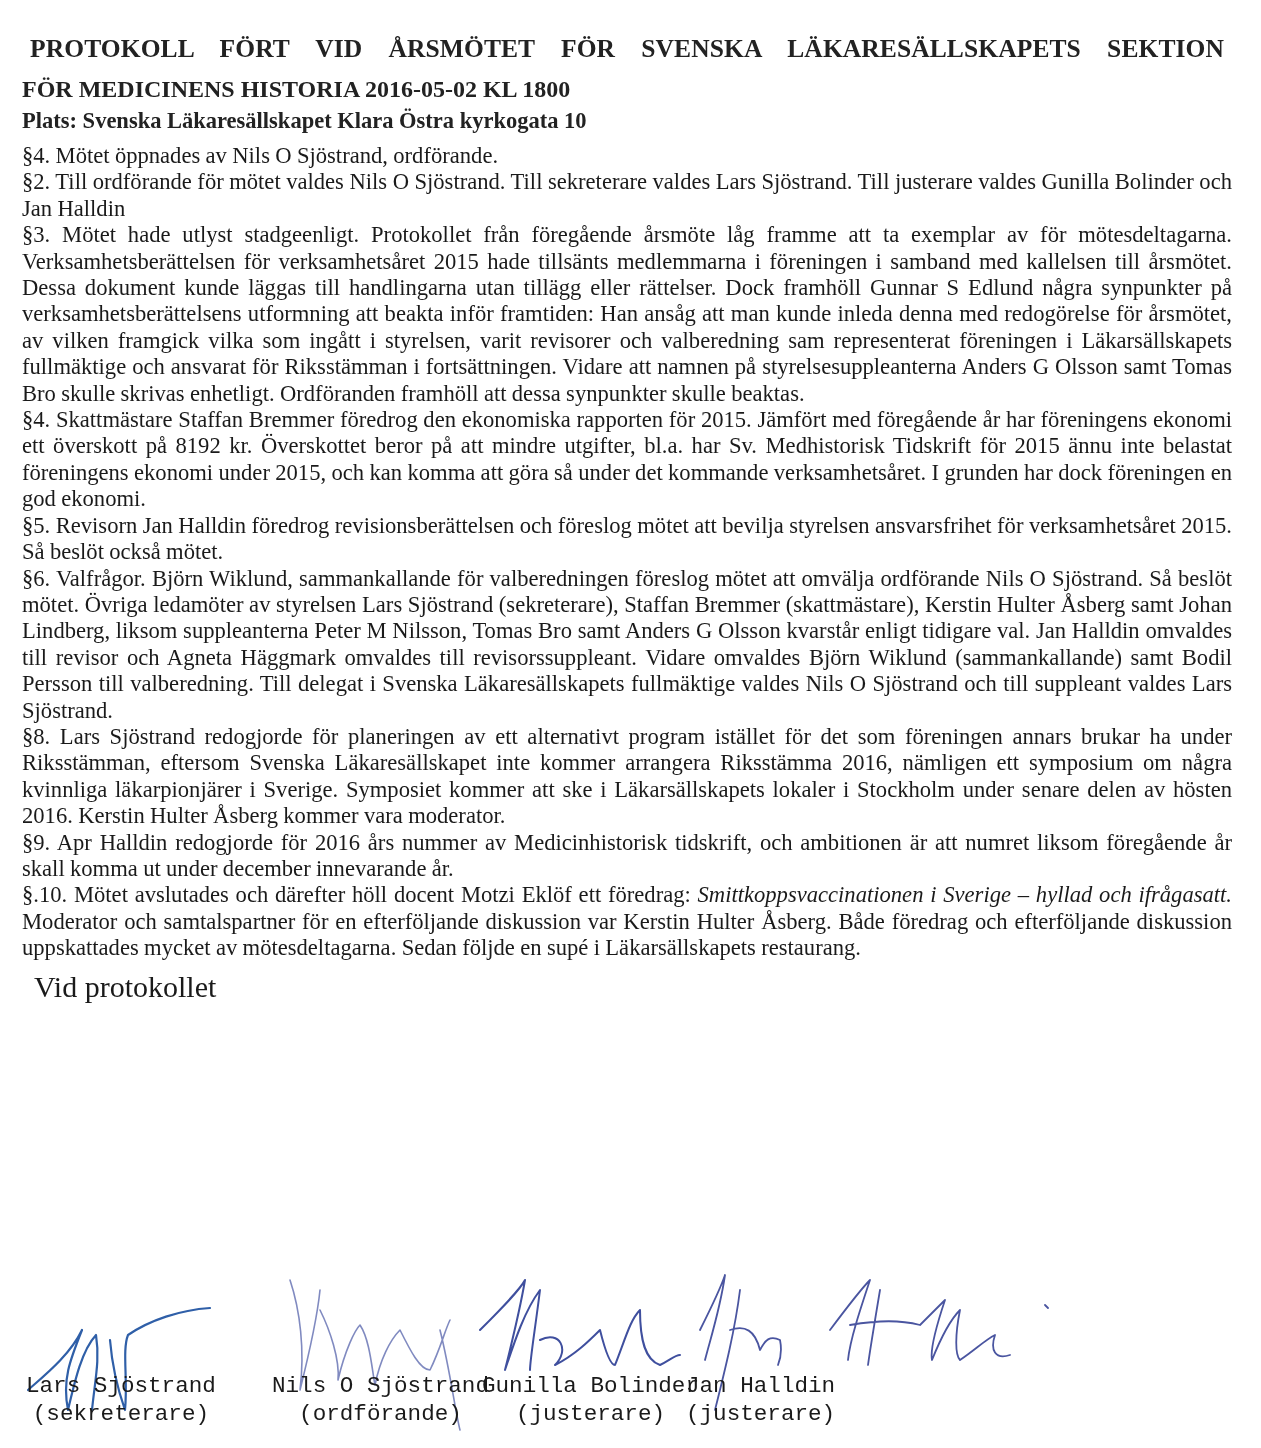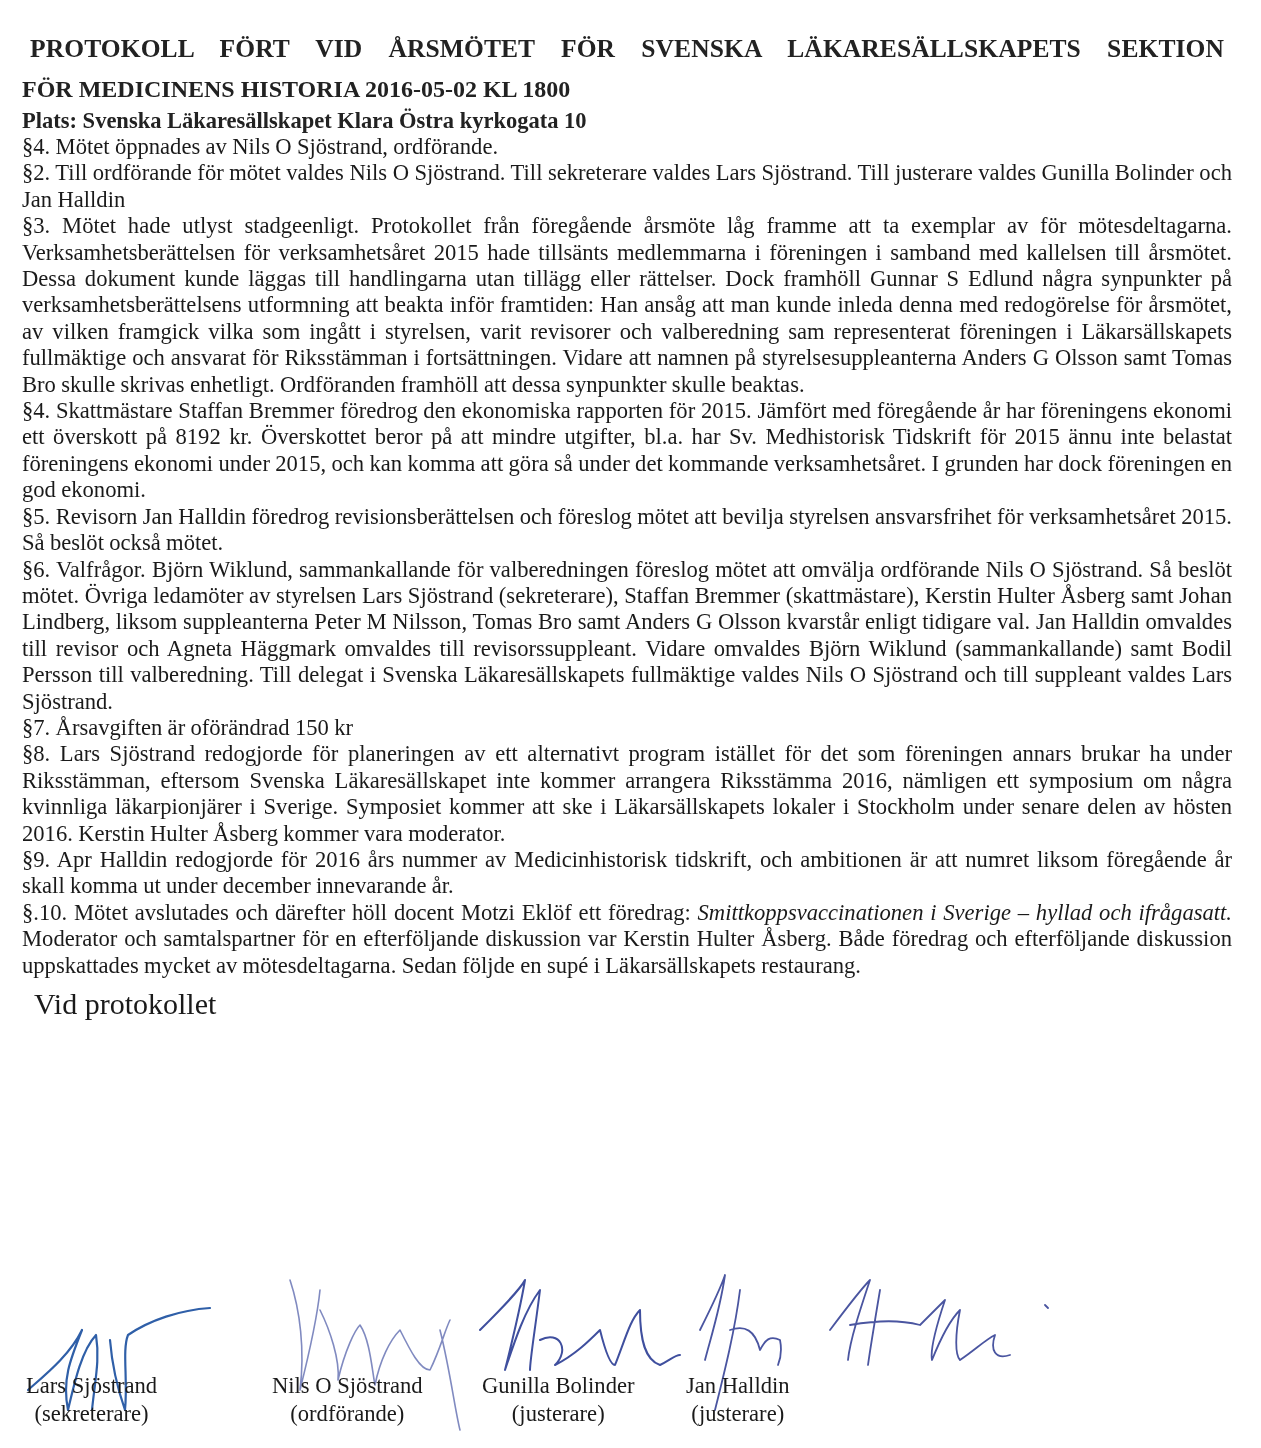--- a/index.html
+++ b/index.html
@@ -14,50 +14,49 @@
   .title {
     font-weight: bold; font-size: 25.5px; line-height: 33px;
     margin: 8px; text-align: justify; text-align-last: justify; letter-spacing: 0.1px;
     color: #222;
   }
   .title2 {
     font-weight: bold; font-size: 24px; line-height: 33px; margin: 0; color: #222;
     text-align: left;
   }
   .plats {
-    font-weight: bold; font-size: 22.5px; line-height: 26px; margin: 2px 0 0 0; color: #222;
+    font-weight: bold; font-size: 22.5px; line-height: 26px; margin: 2px 0 9px 0; color: #222;
   }
   .para {
     font-size: 22.6px; line-height: 26.4px; margin: 0; text-align: justify;
     word-spacing: -0.3px;
   }
   .para .it { font-style: italic; }
   .closing { font-size: 30px; line-height: 26.4px; margin: 12px; }
   .sigs {
-    position: absolute; left: 0; top: 1372px; width: 1245px; height: 76px;
+    position: absolute; left: 0; top: 1372px; width: 1245px; height: 76px; font-family: Liberation Mono, monospace;
   }
   .sig-block { position: absolute; text-align: center; font-size: 22.6px; line-height: 28px; }
   .sig-block .role { display: block; }
   .sig-svg { position: absolute; left: 0; top: 1270px; width: 1261px; height: 178px; pointer-events: none; }
 </style>
 </head>
 <body>
 
 <div class="page">
   <p class="title">PROTOKOLL FÖRT VID ÅRSMÖTET FÖR SVENSKA LÄKARESÄLLSKAPETS SEKTION</p>
   <p class="title2">FÖR MEDICINENS HISTORIA 2016-05-02 KL 1800</p>
   <p class="plats">Plats: Svenska Läkaresällskapet Klara Östra kyrkogata 10</p>
 
   <p class="para">§4. Mötet öppnades av Nils O Sjöstrand, ordförande.</p>
   <p class="para">§2. Till ordförande för mötet valdes Nils O Sjöstrand. Till sekreterare valdes Lars Sjöstrand. Till justerare valdes Gunilla Bolinder och Jan Halldin</p>
   <p class="para">§3. Mötet hade utlyst stadgeenligt. Protokollet från föregående årsmöte låg framme att ta exemplar av för mötesdeltagarna. Verksamhetsberättelsen för verksamhetsåret 2015 hade tillsänts medlemmarna i föreningen i samband med kallelsen till årsmötet. Dessa dokument kunde läggas till handlingarna utan tillägg eller rättelser. Dock framhöll Gunnar S Edlund några synpunkter på verksamhetsberättelsens utformning att beakta inför framtiden: Han ansåg att man kunde inleda denna med redogörelse för årsmötet, av vilken framgick vilka som ingått i styrelsen, varit revisorer och valberedning sam representerat föreningen i Läkarsällskapets fullmäktige och ansvarat för Riksstämman i fortsättningen. Vidare att namnen på styrelsesuppleanterna Anders G Olsson samt Tomas Bro skulle skrivas enhetligt. Ordföranden framhöll att dessa synpunkter skulle beaktas.</p>
   <p class="para">§4. Skattmästare Staffan Bremmer föredrog den ekonomiska rapporten för 2015. Jämfört med föregående år har föreningens ekonomi ett överskott på 8192 kr. Överskottet beror på att mindre utgifter, bl.a. har Sv. Medhistorisk Tidskrift för 2015 ännu inte belastat föreningens ekonomi under 2015, och kan komma att göra så under det kommande verksamhetsåret. I grunden har dock föreningen en god ekonomi.</p>
   <p class="para">§5. Revisorn Jan Halldin föredrog revisionsberättelsen och föreslog mötet att bevilja styrelsen ansvarsfrihet för verksamhetsåret 2015. Så beslöt också mötet.</p>
   <p class="para">§6. Valfrågor. Björn Wiklund, sammankallande för valberedningen föreslog mötet att omvälja ordförande Nils O Sjöstrand. Så beslöt mötet. Övriga ledamöter av styrelsen Lars Sjöstrand (sekreterare), Staffan Bremmer (skattmästare), Kerstin Hulter Åsberg samt Johan Lindberg, liksom suppleanterna Peter M Nilsson, Tomas Bro samt Anders G Olsson kvarstår enligt tidigare val. Jan Halldin omvaldes till revisor och Agneta Häggmark omvaldes till revisorssuppleant. Vidare omvaldes Björn Wiklund (sammankallande) samt Bodil Persson till valberedning. Till delegat i Svenska Läkaresällskapets fullmäktige valdes Nils O Sjöstrand och till suppleant valdes Lars Sjöstrand.</p>
-  <p class="para">§7. Årsavgiften är oförändrad 150 kr</p>
   <p class="para">§8. Lars Sjöstrand redogjorde för planeringen av ett alternativt program istället för det som föreningen annars brukar ha under Riksstämman, eftersom Svenska Läkaresällskapet inte kommer arrangera Riksstämma 2016, nämligen ett symposium om några kvinnliga läkarpionjärer i Sverige. Symposiet kommer att ske i Läkarsällskapets lokaler i Stockholm under senare delen av hösten 2016. Kerstin Hulter Åsberg kommer vara moderator.</p>
   <p class="para">§9. Apr Halldin redogjorde för 2016 års nummer av Medicinhistorisk tidskrift, och ambitionen är att numret liksom föregående år skall komma ut under december innevarande år.</p>
   <p class="para"><span>§.10. Mötet avslutades och därefter höll docent Motzi Eklöf ett föredrag: </span><span class="it">Smittkoppsvaccinationen i Sverige – hyllad och ifrågasatt.</span><span> Moderator och samtalspartner för en efterföljande diskussion var Kerstin Hulter Åsberg. Både föredrag och efterföljande diskussion uppskattades mycket av mötesdeltagarna. Sedan följde en supé i Läkarsällskapets restaurang.</span></p>
   <p class="closing">Vid protokollet</p>
 </div>
 
 <svg class="sig-svg" viewBox="0 0 1261 178" xmlns="http://www.w3.org/2000/svg">
   <g fill="none" stroke-linecap="round" stroke-linejoin="round">
 
     <path d="M28 120 C45 105, 70 85, 82 60 C70 90, 62 110, 68 140 C75 110, 82 80, 96 65 C100 90, 95 110, 92 140 M110 70 C112 95, 118 120, 125 140 C128 110, 122 80, 128 65 C150 50, 180 40, 210 38" stroke="#2f5fa8" stroke-width="2.2"></path>

